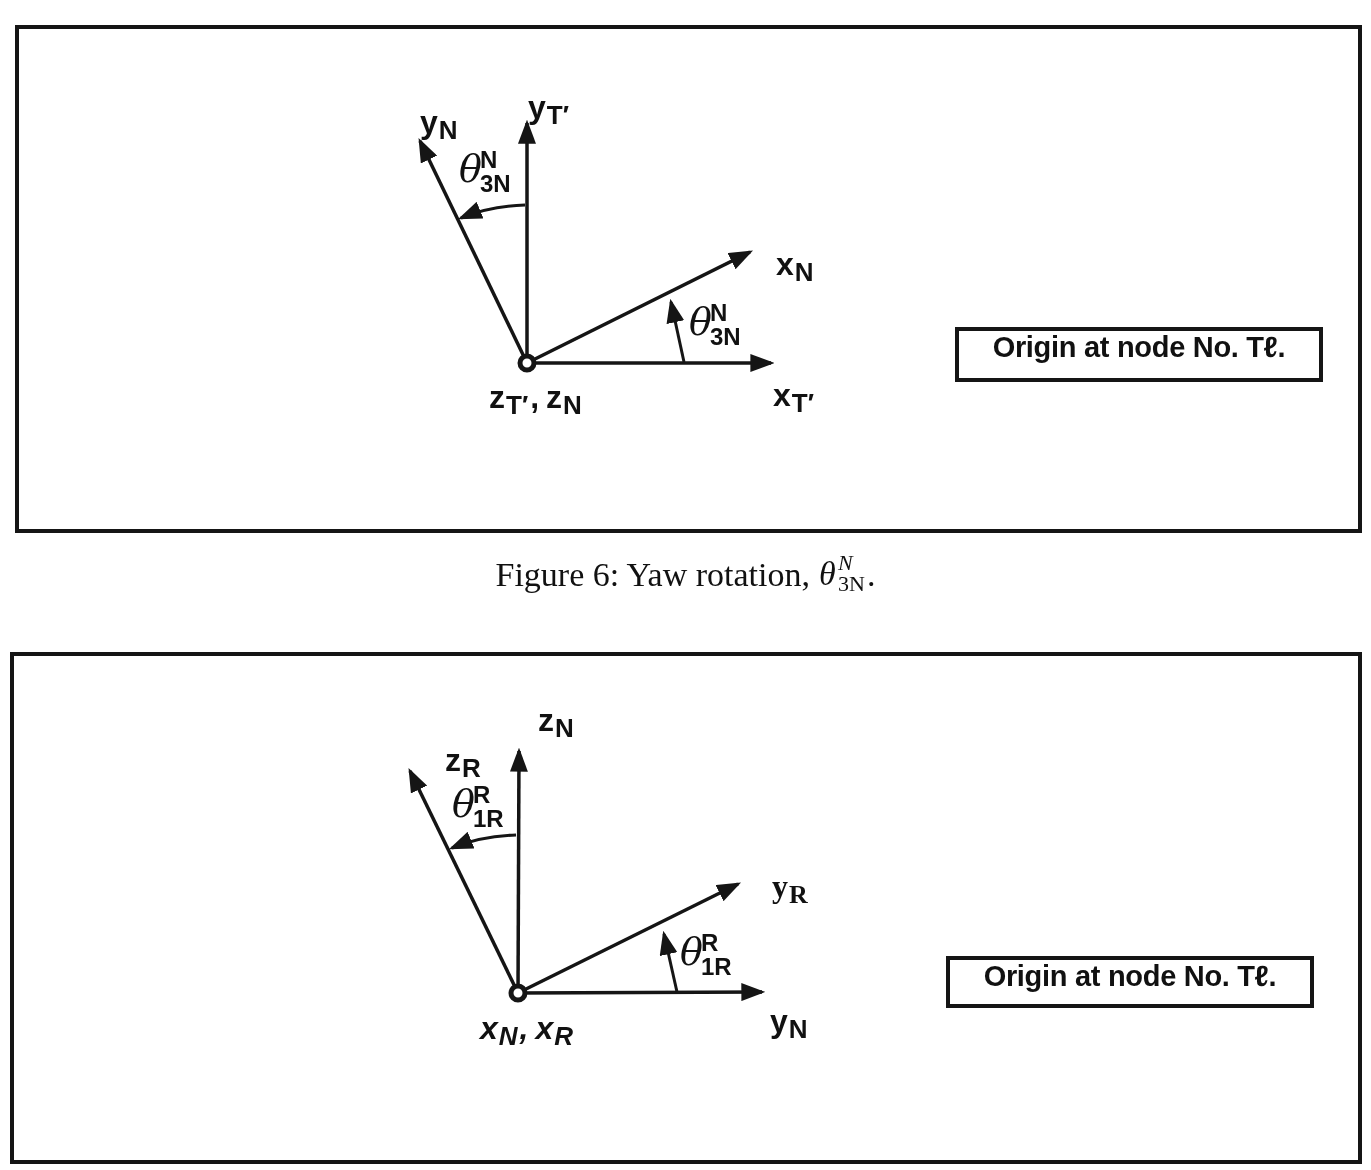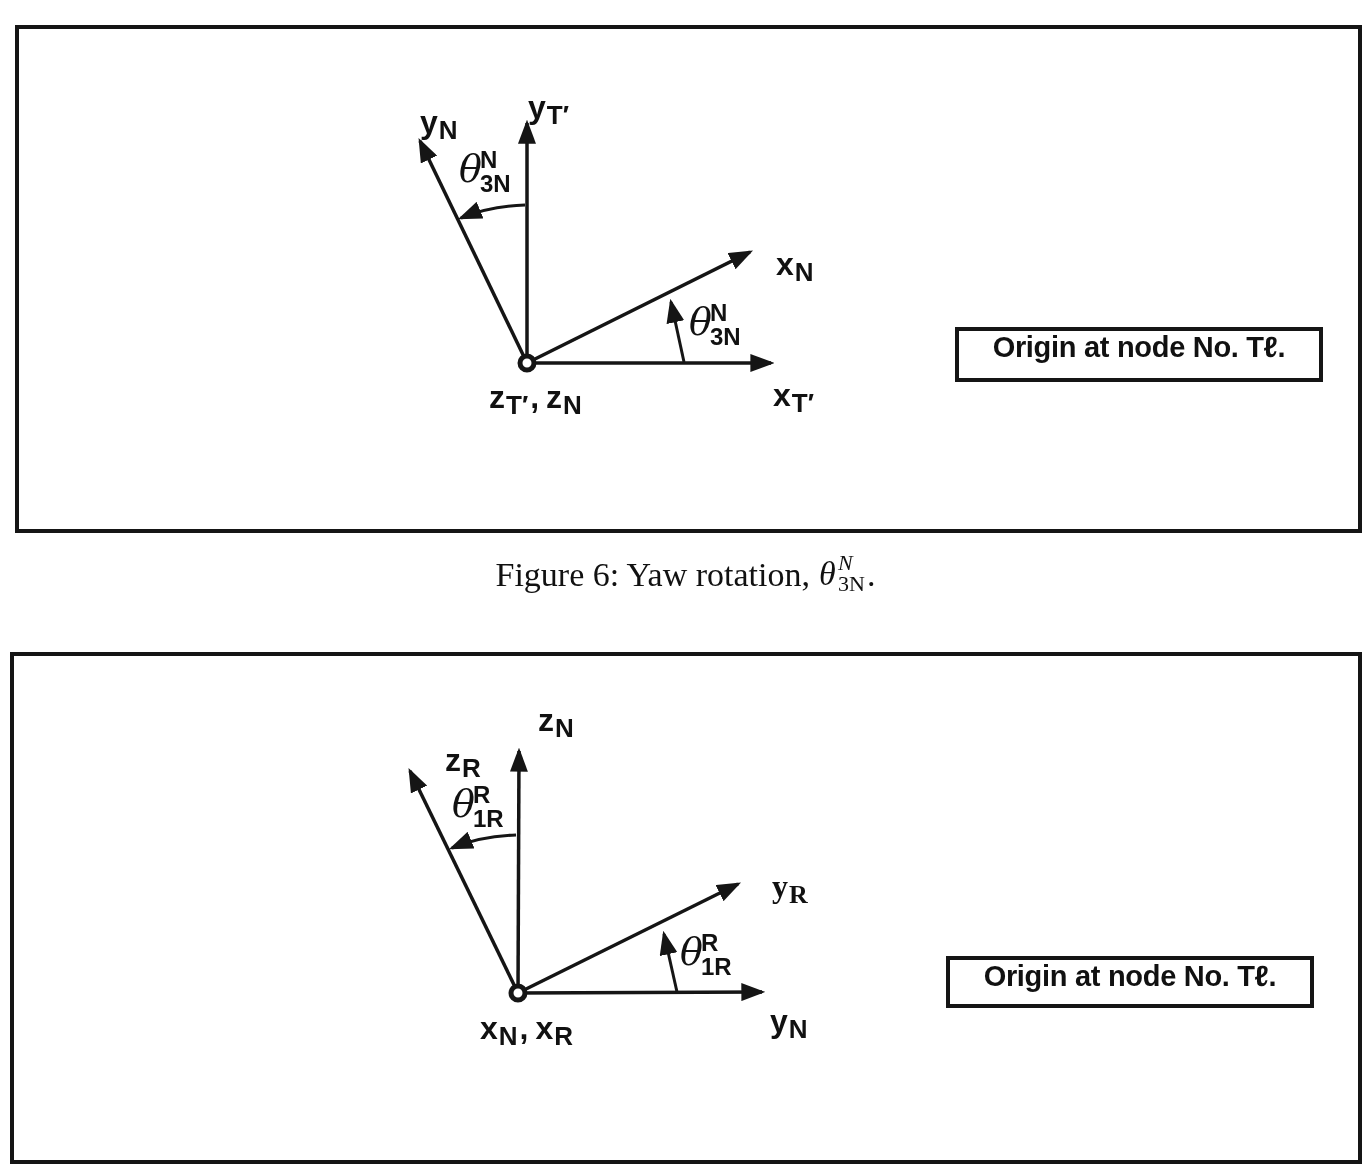--- a/index.html
+++ b/index.html
@@ -116,21 +116,21 @@
   </div>
   <div class="axl" style="left:399px;top:88px;margin-left:32px;">
     <span>z</span><span class="sb">R</span>
   </div>
   <div class="axl" style="left:758px;top:214px;font-family:Liberation Serif, serif;">
     <span>y</span><span class="sb">R</span>
   </div>
   <div class="axl" style="left:756px;top:349px;">
     <span>y</span><span class="sb">N</span>
   </div>
-  <div class="axl" style="left:466px;top:356px;">
+  <div class="axl" style="left:466px;top:356px;font-style:italic;">
     <span>x</span><span class="sb">N</span><span class="comma">,</span><span>x</span><span class="sb">R</span>
   </div>
 
   <div class="tgrp" style="left:438px;top:129px;">
     <span class="th">θ</span>
     <span class="tsup">R</span>
     <span class="tsub">1R</span>
   </div>
   <div class="tgrp" style="left:666px;top:277px;">
     <span class="th">θ</span>

